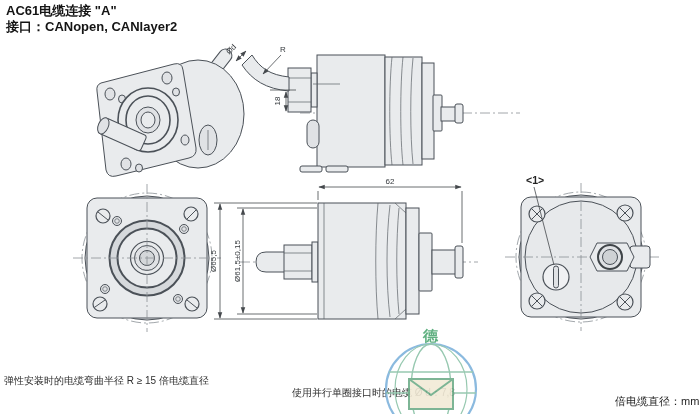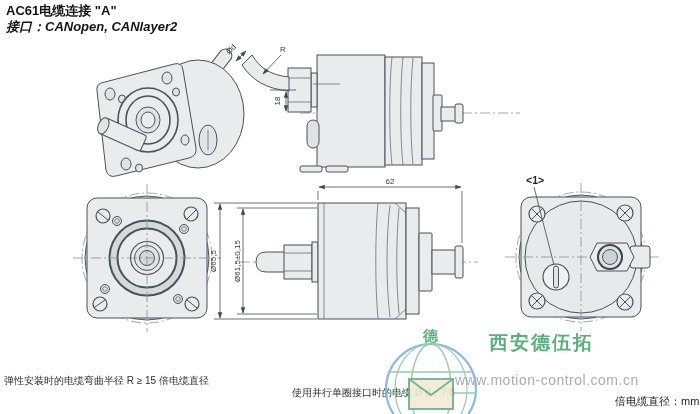--- a/index.html
+++ b/index.html
@@ -1,19 +1,19 @@
 <!DOCTYPE html>
 <html><head>
 <meta charset="utf-8">
 <style>
   html,body{margin:0;padding:0;background:#fff;}
   .page{position:relative;width:700px;height:414px;background:#ffffff;overflow:hidden;
         font-family:"Liberation Sans",sans-serif;}
   .title{position:absolute;left:6px;top:3px;font-size:13px;font-weight:bold;color:#141414;line-height:16px;white-space:pre;}
-  .subtitle{position:absolute;left:6px;top:19px;font-size:13px;font-weight:bold;color:#141414;line-height:16px;white-space:pre;font-style:italic;}
+  .subtitle{position:absolute;left:6px;top:19px;font-size:13px;font-weight:bold;color:#141414;line-height:16px;white-space:pre;}
   .drawing-layer{position:absolute;left:0;top:0;}
   .notes{position:absolute;font-size:10px;color:#2f2f2f;line-height:12.3px;white-space:pre;}
   .notes-left{left:4px;top:350px;}
   .notes-right{left:292px;top:362px;}
   .notes .hd{line-height:12.3px;}
   .units{position:absolute;left:615px;top:394px;font-size:11px;color:#1f1f1f;}
   .wm-company{position:absolute;left:489px;top:330px;font-size:19px;font-weight:bold;color:#4ea873;letter-spacing:2px;opacity:.92;}
   .wm-phone{position:absolute;left:466px;top:350px;font-size:19px;color:#5b9bd5;letter-spacing:1.5px;opacity:.92;}
   .wm-web{position:absolute;left:455px;top:372px;font-size:14px;color:#a8a8a8;letter-spacing:.5px;opacity:.95;}
   .wm-globe{position:absolute;left:383px;top:327px;opacity:.9;}
@@ -230,17 +230,15 @@
   <svg class="wm-globe" width="98" height="87" viewBox="0 0 98 87">
     <circle cx="48" cy="62" r="45" fill="none" stroke="#7fb3dc" stroke-width="2.2"></circle>
     <ellipse cx="48" cy="62" rx="20" ry="45" fill="none" stroke="#8cc3a8" stroke-width="1.4"></ellipse>
     <ellipse cx="48" cy="62" rx="36" ry="45" fill="none" stroke="#8cc3a8" stroke-width="1.2"></ellipse>
     <line x1="6" y1="45" x2="90" y2="45" stroke="#8cc3a8" stroke-width="1.3"></line>
     <line x1="3" y1="66" x2="93" y2="66" stroke="#8cc3a8" stroke-width="1.3"></line>
     <rect x="26" y="52" width="44" height="30" fill="#f2ead6" stroke="#6fae8a" stroke-width="2"></rect>
     <path d="M26,52 L48,68 L70,52" fill="none" stroke="#6fae8a" stroke-width="2"></path>
     <text x="40" y="14" font-size="15" font-weight="bold" fill="#4ea873" font-family="&quot;Liberation Sans&quot;,sans-serif">德</text>
   </svg>
-  <div class="wm-company">西安德伍拓</div>
-  <div class="wm-web">www.motion-control.com.cn</div>
 
   <div class="units">倍电缆直径：mm</div>
 </div>
 
 </body></html>

